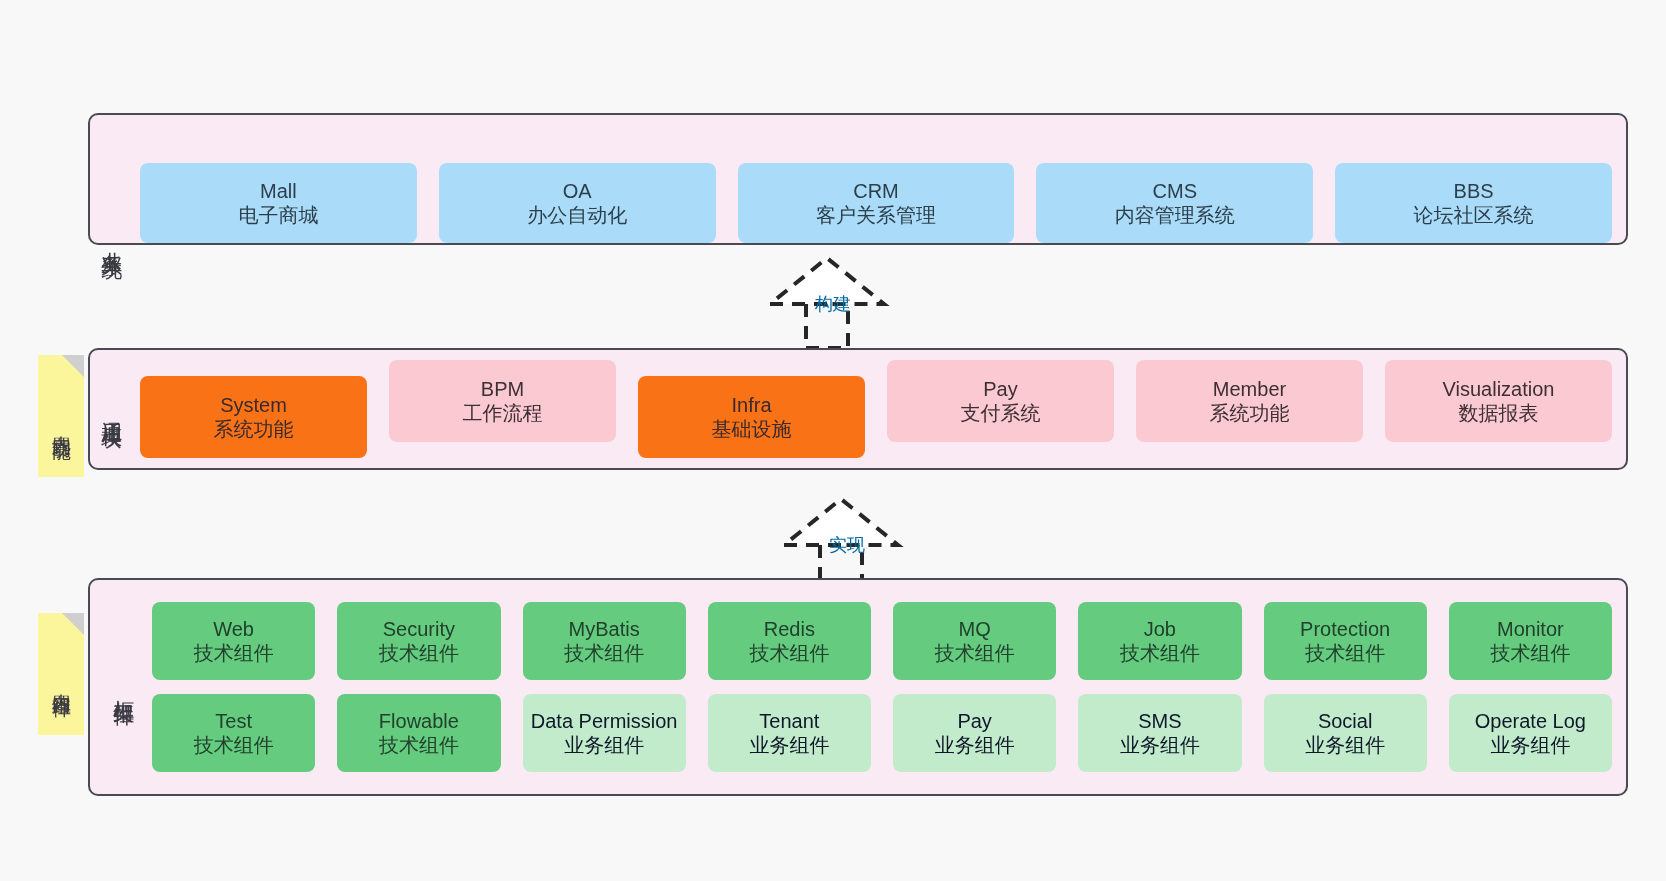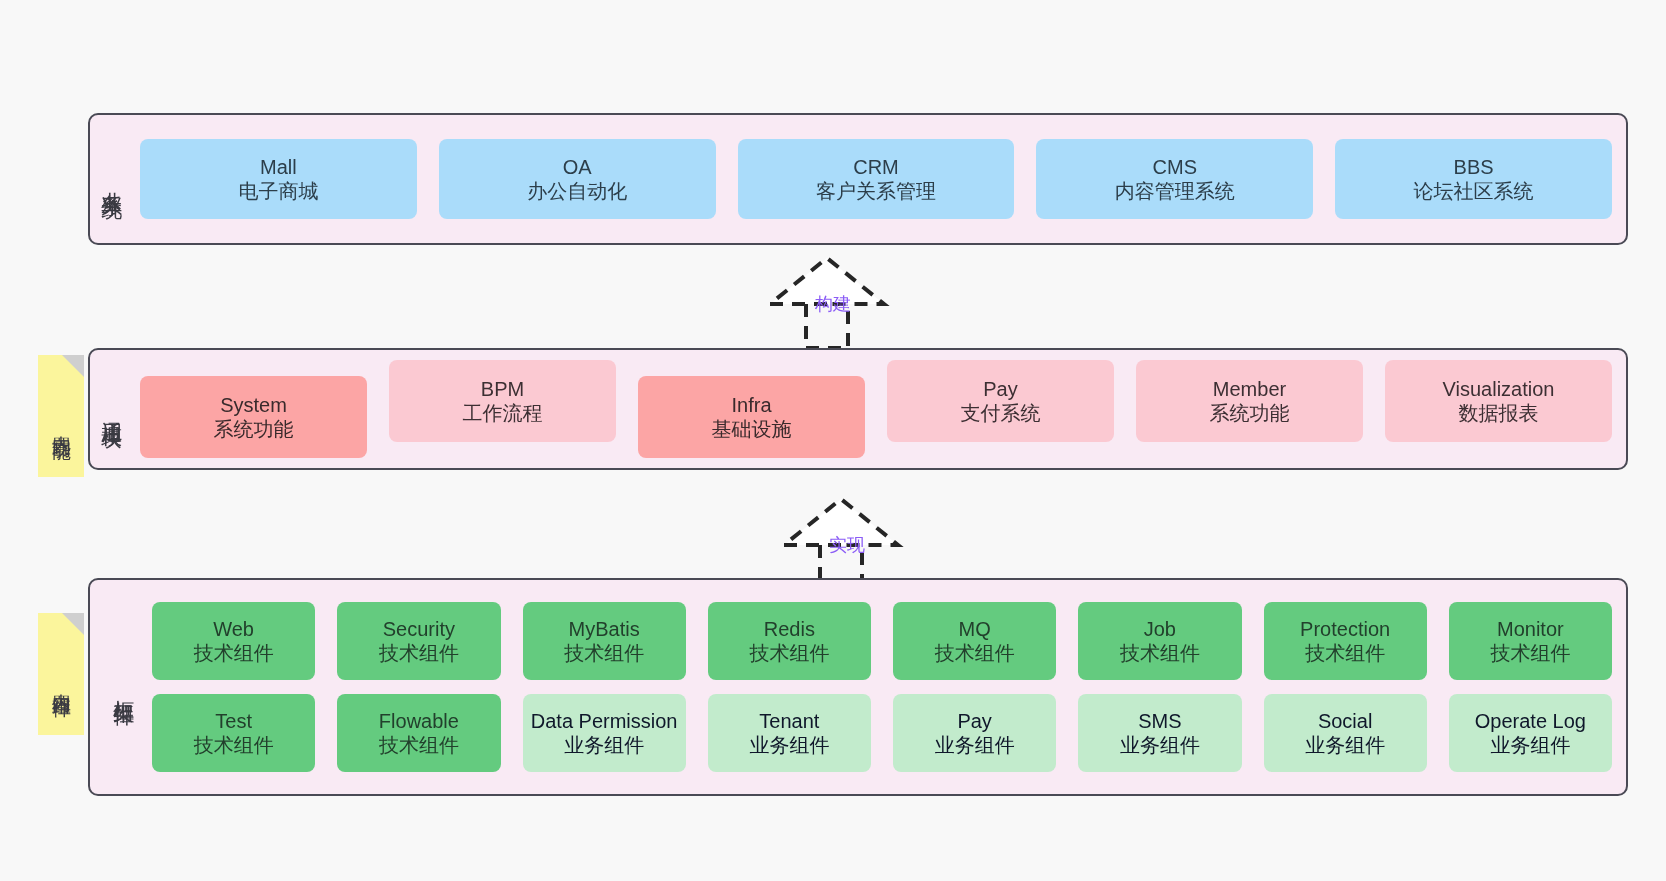--- a/index.html
+++ b/index.html
@@ -80,21 +80,21 @@
     min-width: 0;
   }
   .node .t1 { display: block; }
   .node .t2 { display: block; }
 
   
   .l1 .node { height: 80px; background: #aadcfa; color: #2c3e4a; }
 
   
   .l2 .node { height: 82px; }
-  .node.red   { background: #fca5a5; color: #3a2a2c; margin-top: 16px; }
+  .node.red   { background: #f97316; color: #3a2a2c; margin-top: 16px; }
   .node.pink  { background: #fbc9d2; color: #3c2f33; }
 
   
   .l3 .node { height: 78px; }
   .node.green      { background: #64cb7f; color: #22402c; }
   .node.lightgreen { background: #c2ebcc; color: #0f172a; }
 
   
   .sticky {
     position: absolute;
@@ -123,32 +123,32 @@
     border-top: 22px solid #cfcfcf;
   }
 
   
   .arrow-wrap {
     position: absolute;
   }
   .arrow-label {
     position: absolute;
     font-size: 18px;
-    color: #8b5cf6;
+    color: #0369a1;
     background: transparent;
     white-space: nowrap;
     user-select: none;
   }
 </style>
 </head>
 <body>
 
 <div id="canvas">
 
-  <div class="layer l1" style="left:88px; top:113px; width:1540px; height:132px;">
+  <div class="layer l1" style="left:88px; top:113px; width:1540px; height:132px;align-items:flex-end;">
     <div class="layer-title">业务系统</div>
     <div class="layer-body">
       <div class="row">
         <div class="node blue">
           <span class="t1">Mall</span>
           <span class="t2">电子商城</span>
         </div>
         <div class="node blue">
           <span class="t1">OA</span>
           <span class="t2">办公自动化</span>

